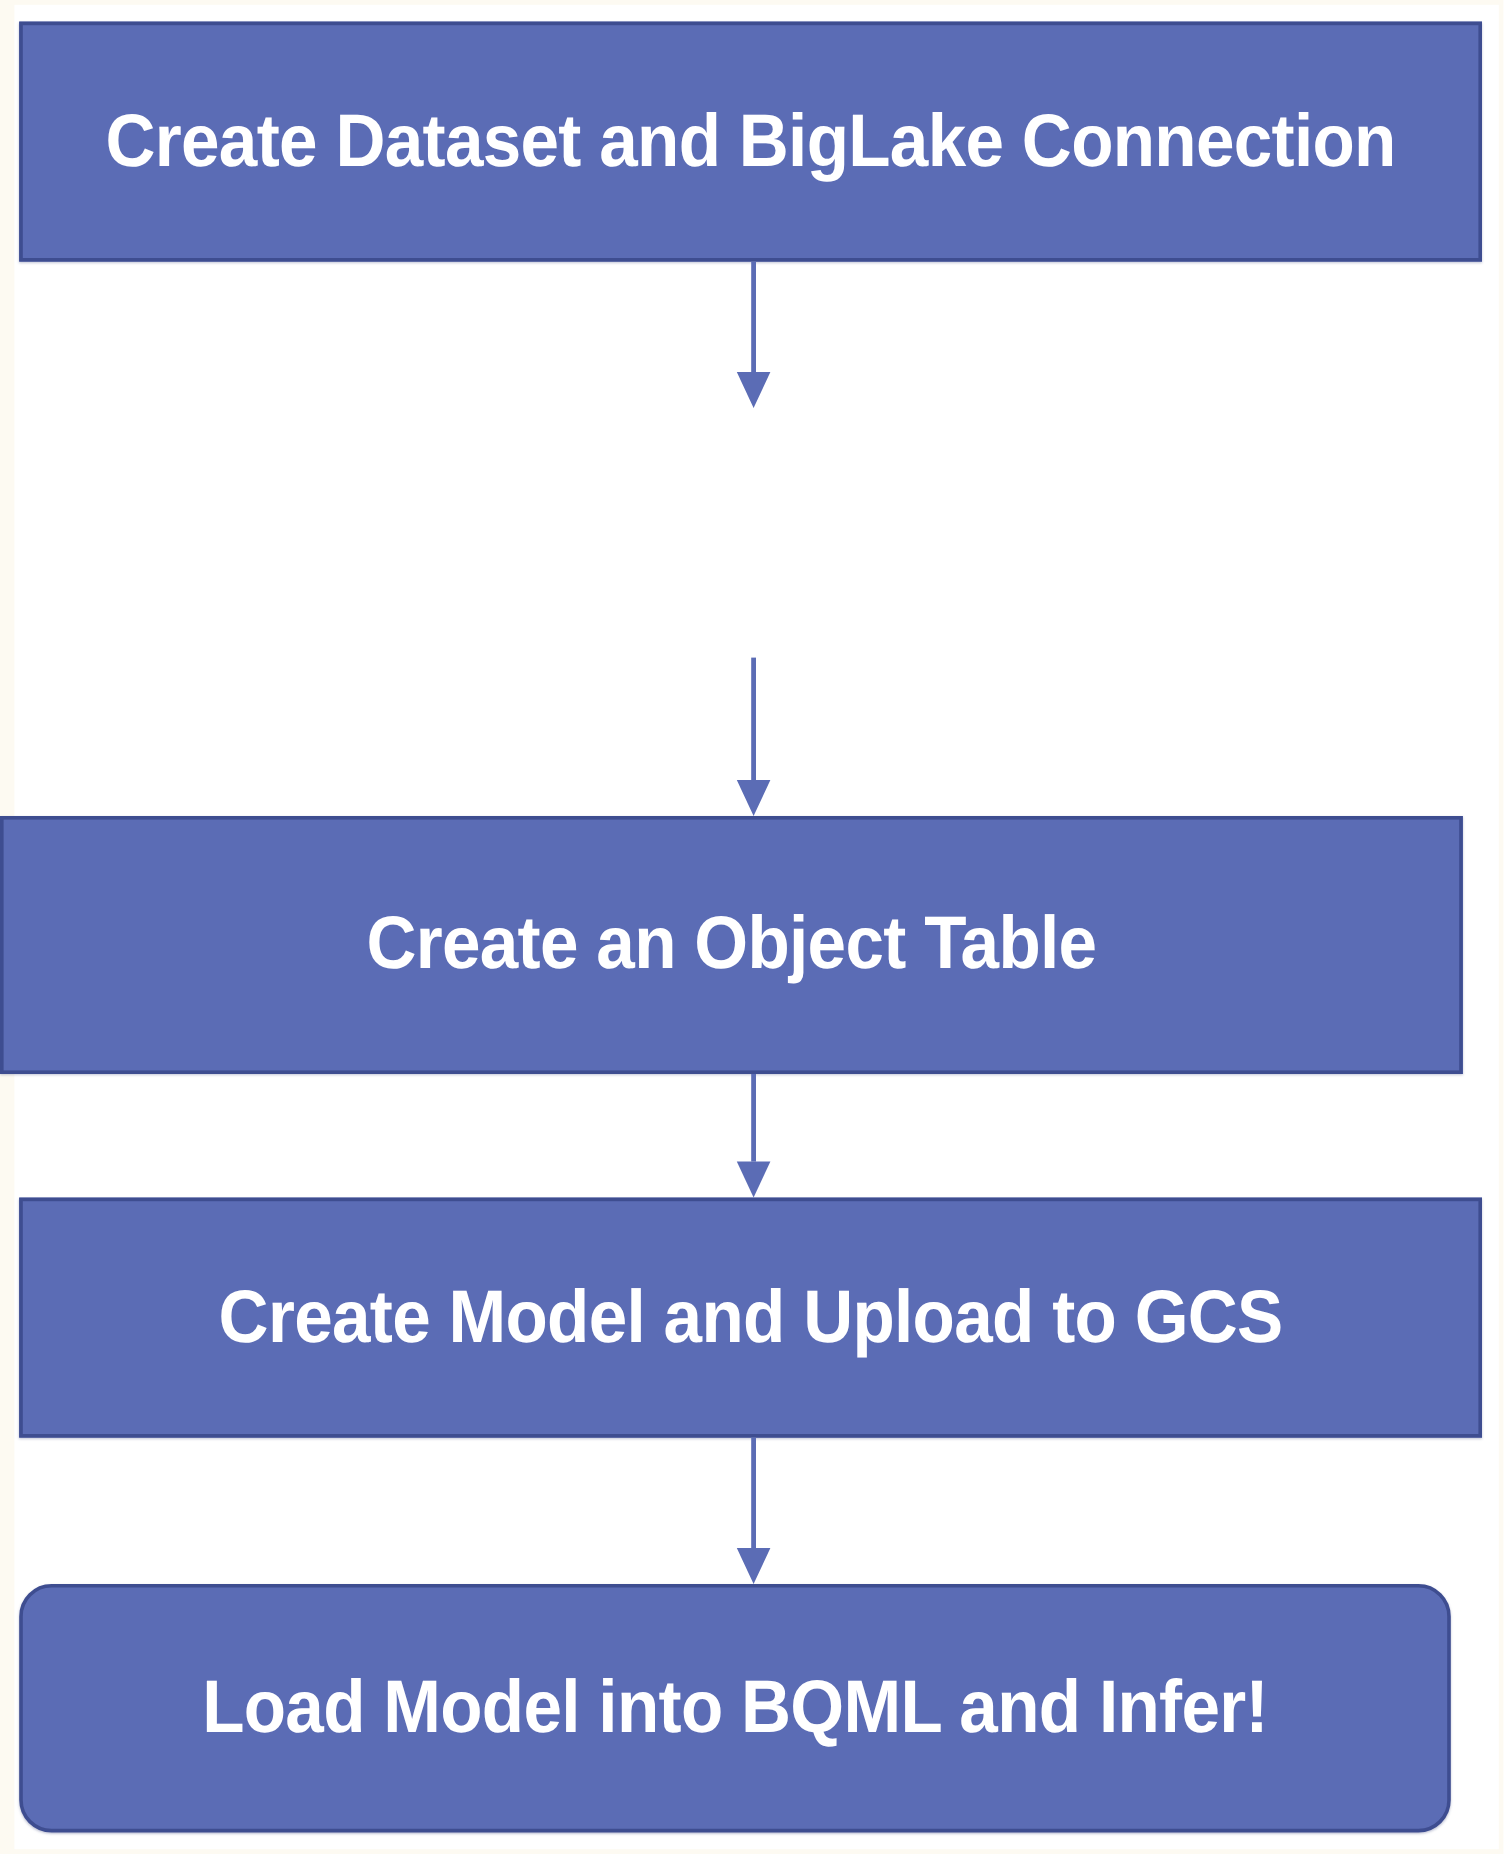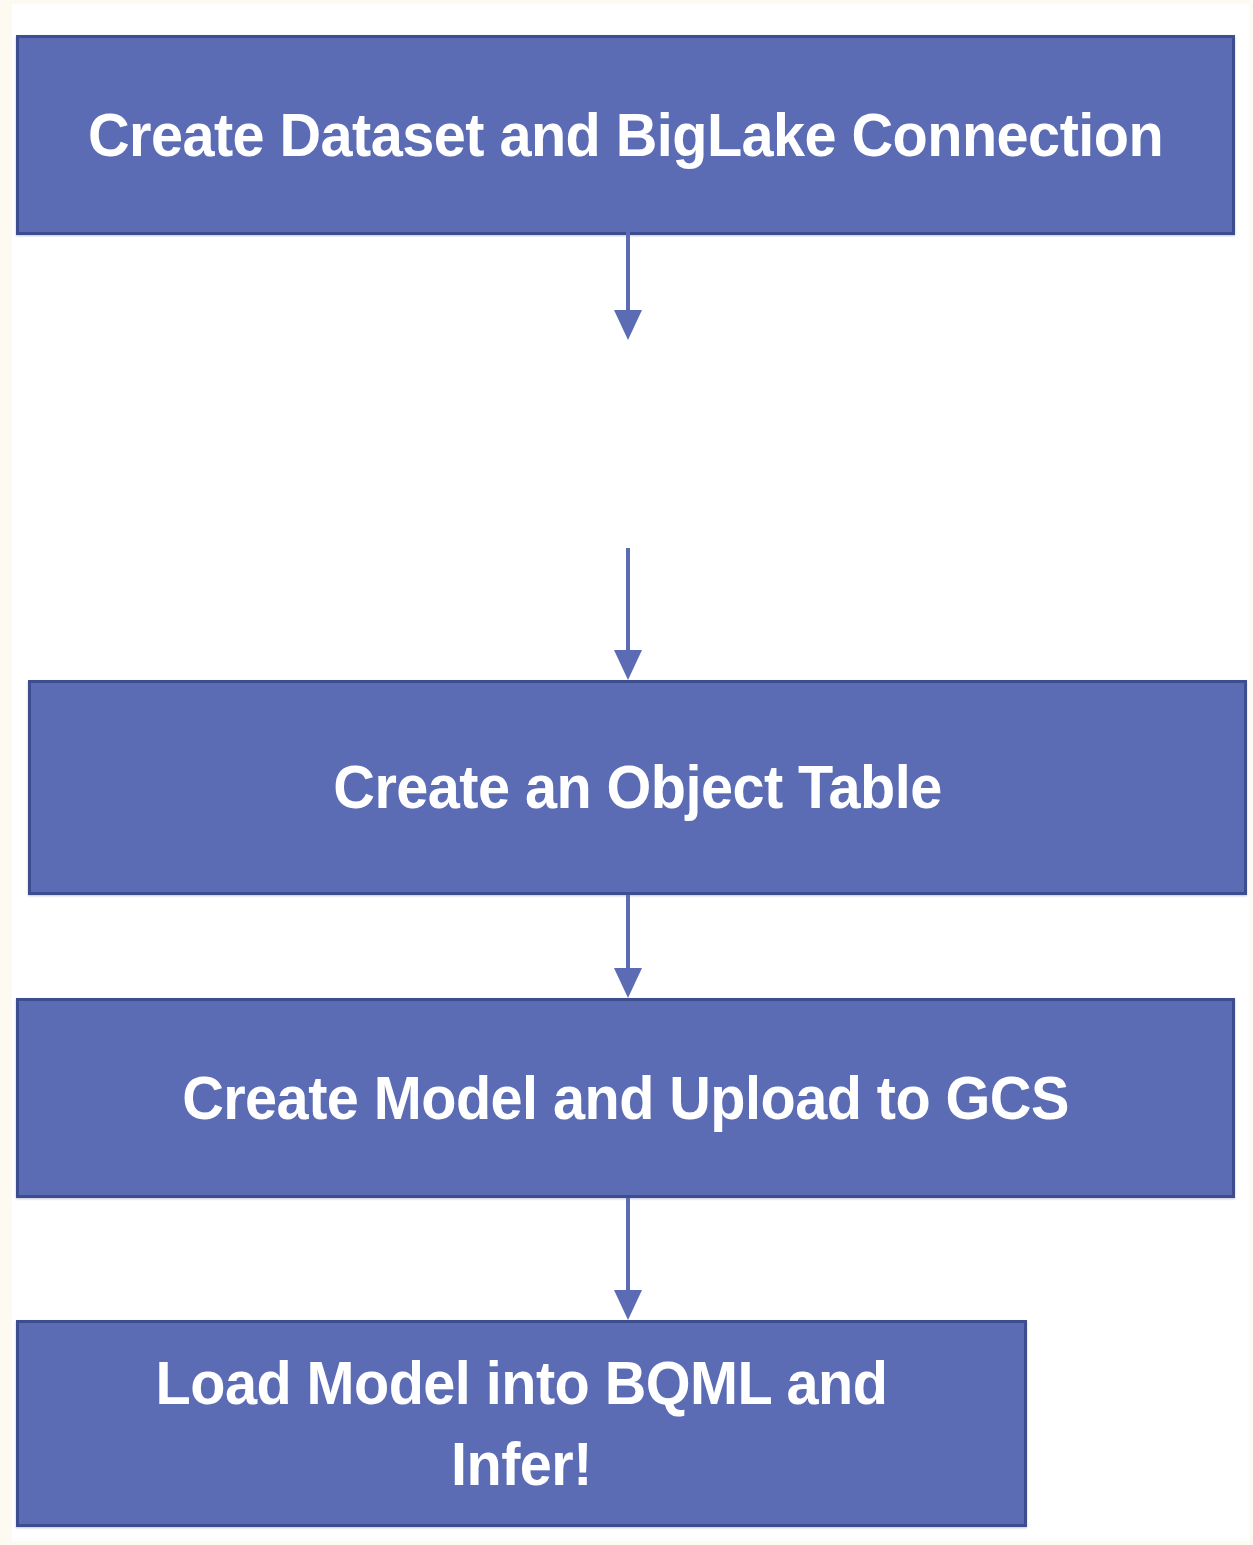--- a/index.html
+++ b/index.html
@@ -54,25 +54,25 @@
     letter-spacing: -0.6px;
     text-align: center;
     padding: 0 26px;
     width: 100%;
     transform: scaleX(0.93);
     transform-origin: center center;
     text-rendering: optimizeLegibility;
   }
 
   
-  .node-1 { left: 16px; top: 18px;   width: 1219px; height: 200px; margin-top: 17px; }
+  .node-1 { left: 16px; top: 18px;   width: 1219px; height: 200px; }
   .node-2 { left: 16px; top: 340px;  width: 1219px; height: 208px; }
-  .node-3 { left: 28px; top: 680px;  width: 1219px; height: 215px; }
+  .node-3 { left: 0; top: 680px;  width: 1219px; height: 215px; }
   .node-4 { left: 16px; top: 998px;  width: 1219px; height: 200px; justify-content: flex-end; }
-  .node-5 { left: 16px; top: 1320px; width: 1011px; height: 207px; }
+  .node-5 { left: 16px; top: 1320px; width: 1193px; height: 207px; border-radius: 27px; }
 
   
   .connector {
     position: absolute;
     left: 613px;
     width: 30px;
   }
   .connector .shaft {
     position: absolute;
     left: 13px;

